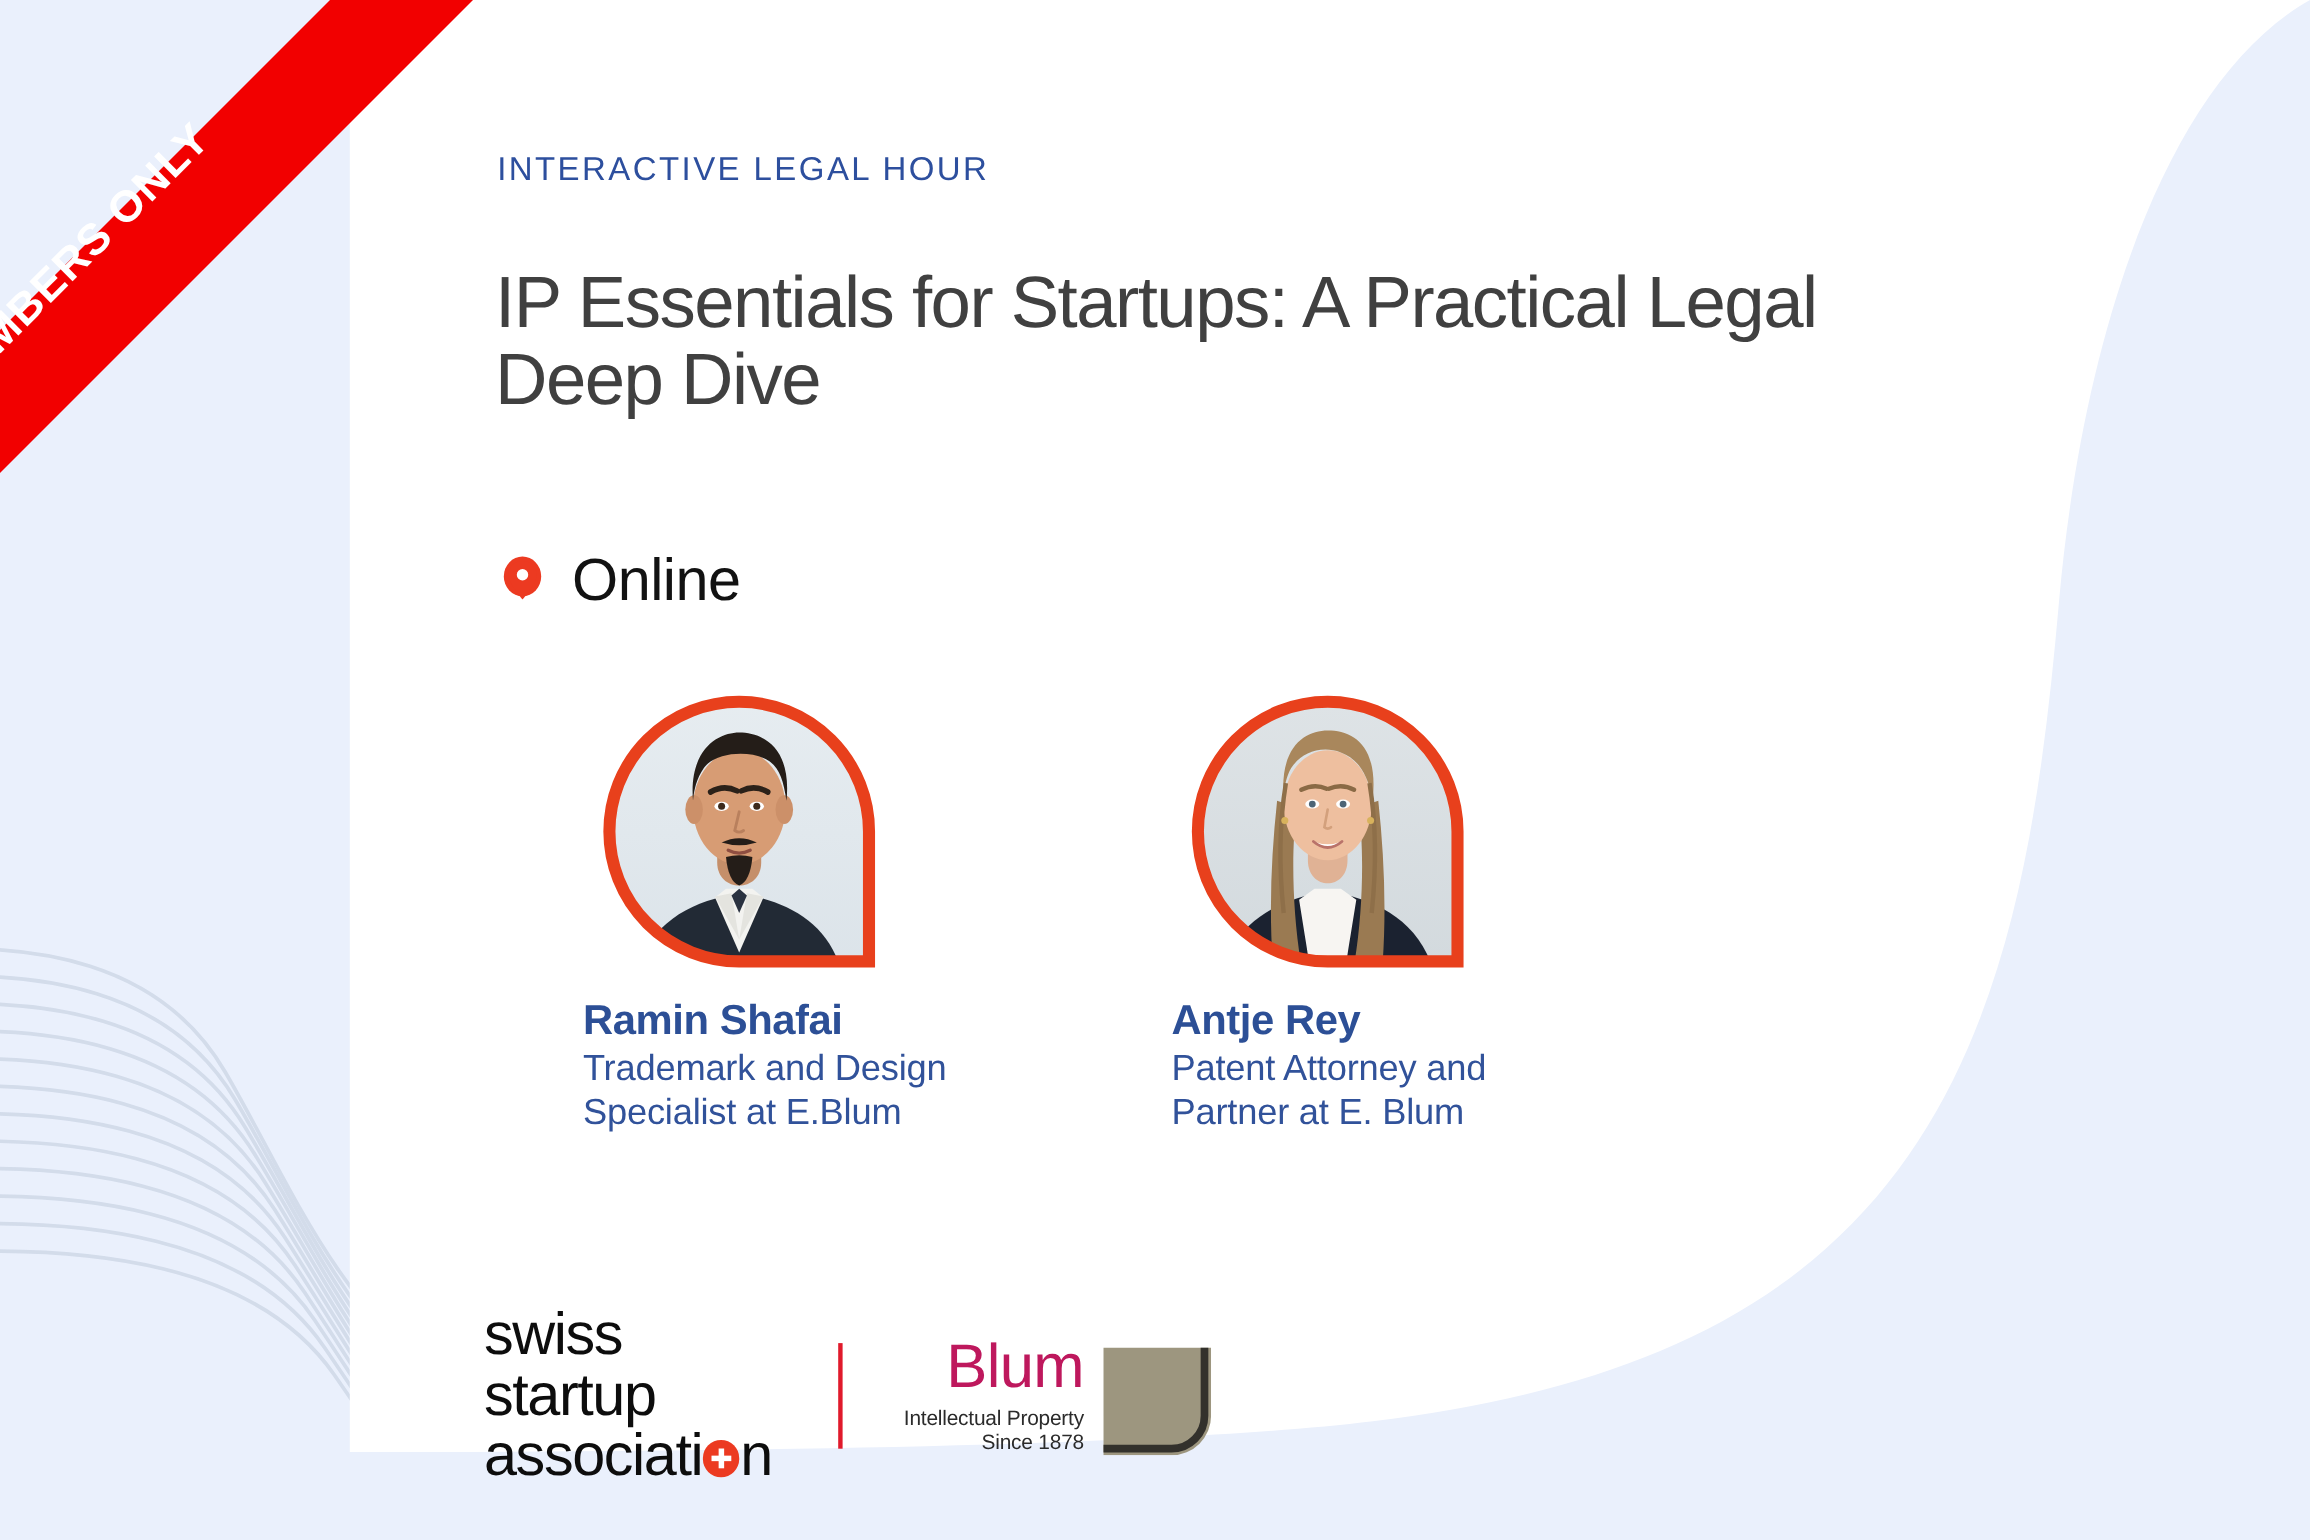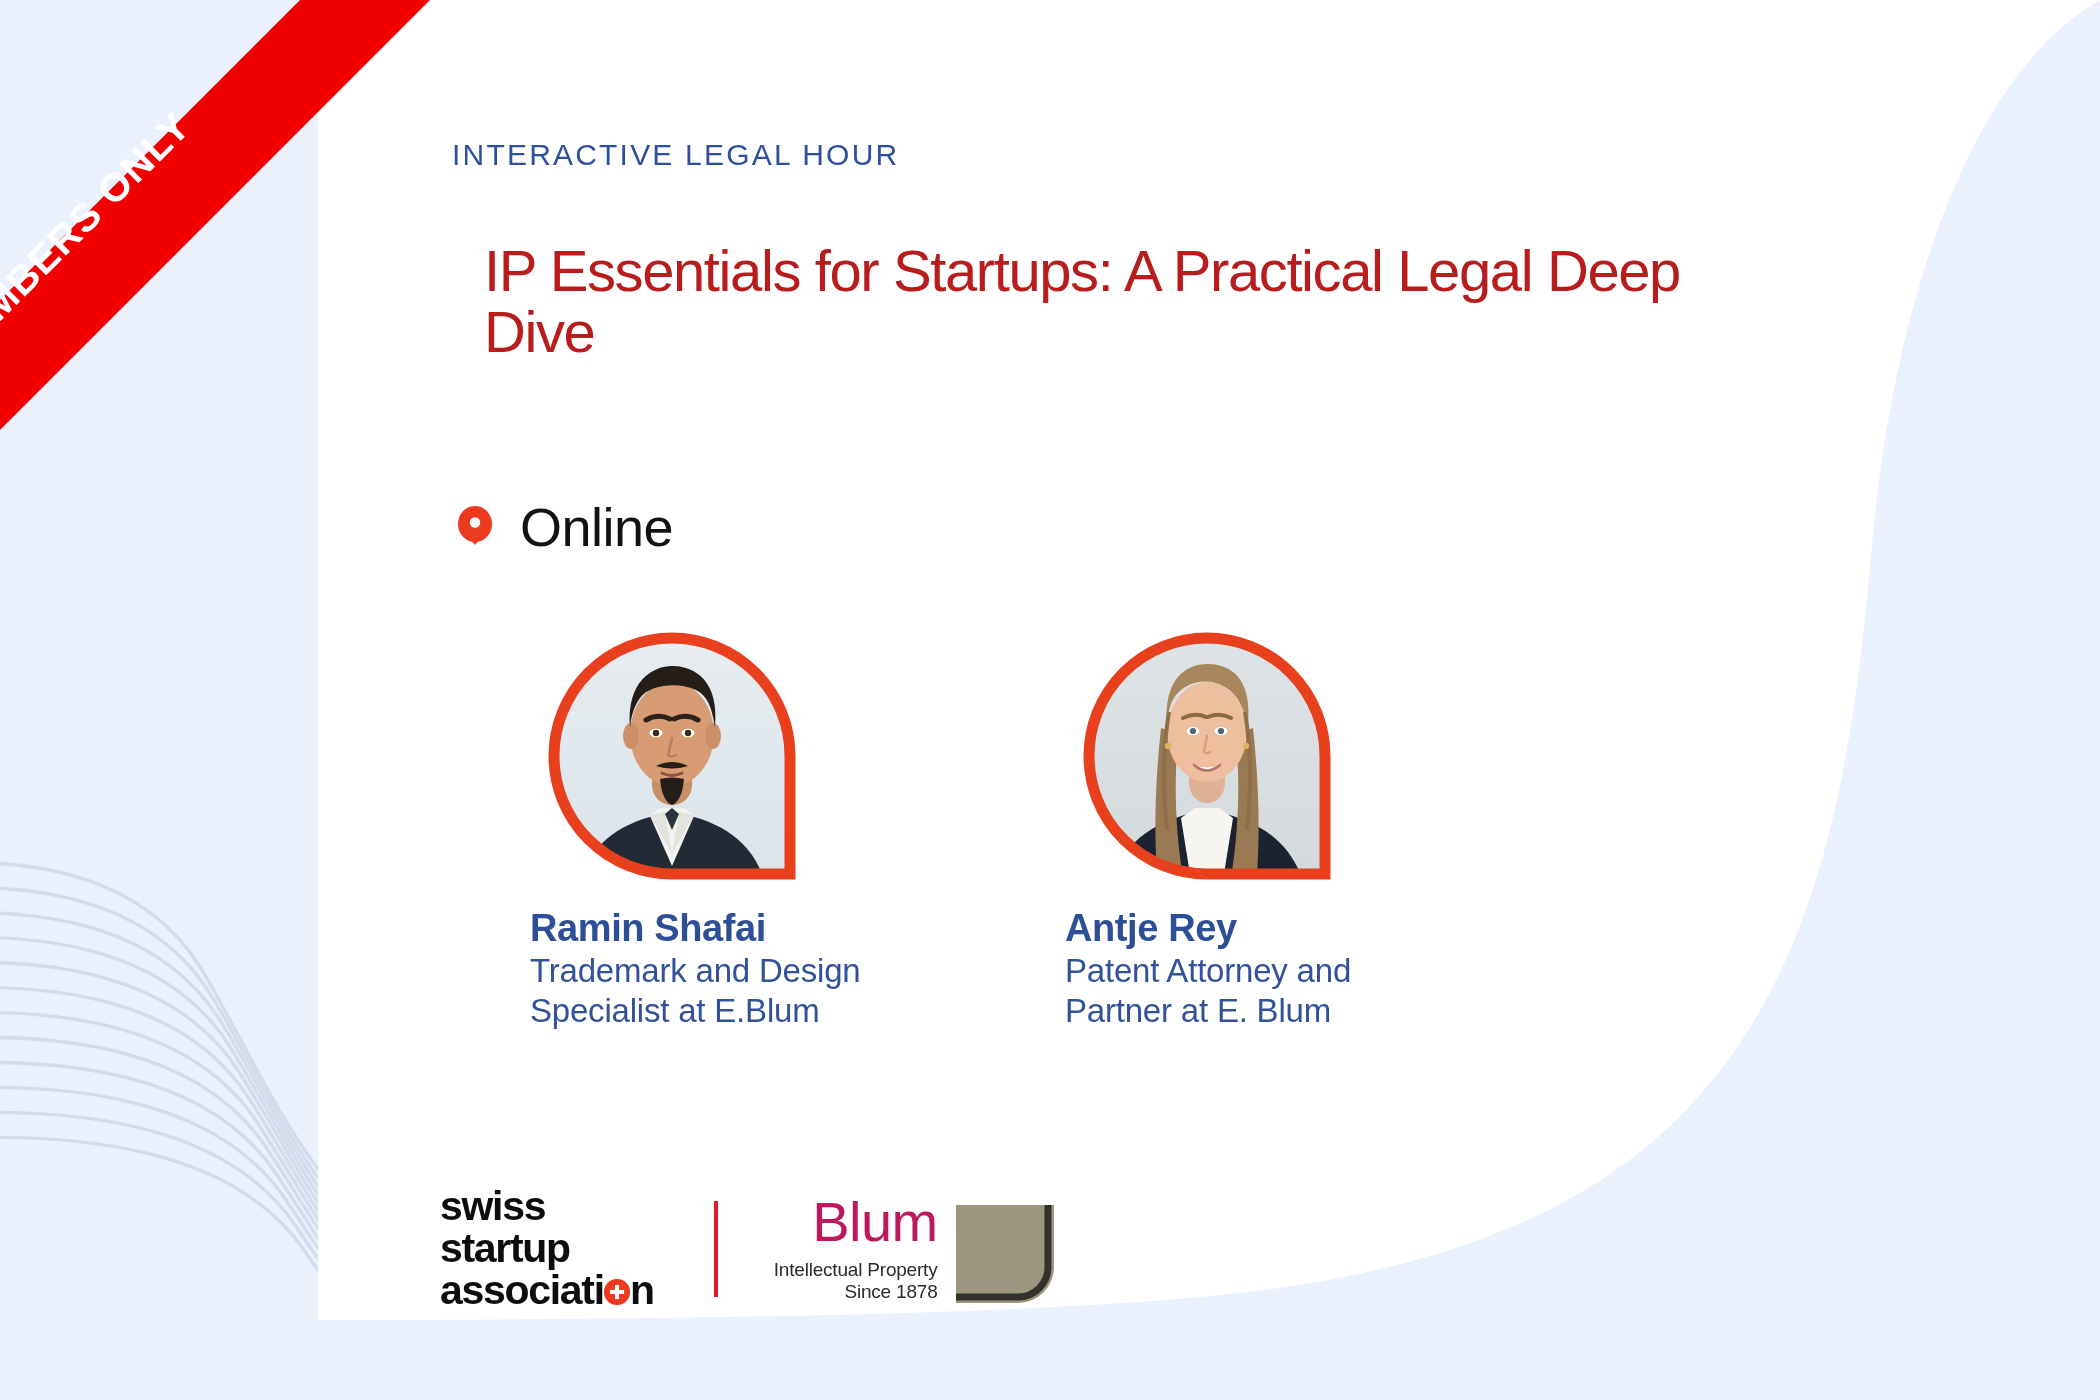--- a/index.html
+++ b/index.html
@@ -41,26 +41,25 @@
     letter-spacing: 2.2px;
     color: #2d4f9e;
     white-space: nowrap;
   }
 
   .headline {
     position: absolute;
     left: -2px;
     top: 240px;
     width: 1230px;
-    font-size: 58px;
+    font-size: 66px;
     line-height: 1.06;
     font-weight: 400;
-    color: #b91c1c;
+    color: #404040;
     letter-spacing: -1.4px;
-    margin-left: 34px;
   }
 
   
   .meta-row {
     position: absolute;
     left: 0;
     top: 500px;
     display: flex;
     align-items: center;
     white-space: nowrap;
@@ -125,22 +124,22 @@
 
   
   .footer {
     position: absolute;
     left: -12px;
     top: 1186px;
     display: flex;
     align-items: center;
   }
   .ssa-logo {
-    font-size: 41px;
-    font-weight: 700;
+    font-size: 54px;
+    font-weight: 400;
     line-height: 1.02;
     color: #0d0d0d;
     letter-spacing: -1.3px;
   }
   .ssa-line { display: block; white-space: nowrap; }
   .swiss-dot {
     display: inline-block;
     width: 0.62em;
     height: 0.62em;
     background: #ec3a21;

